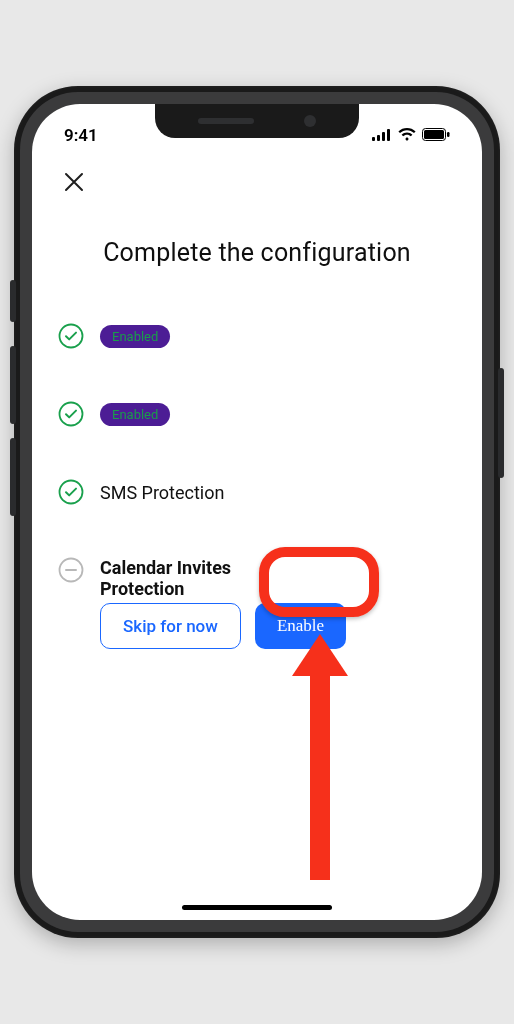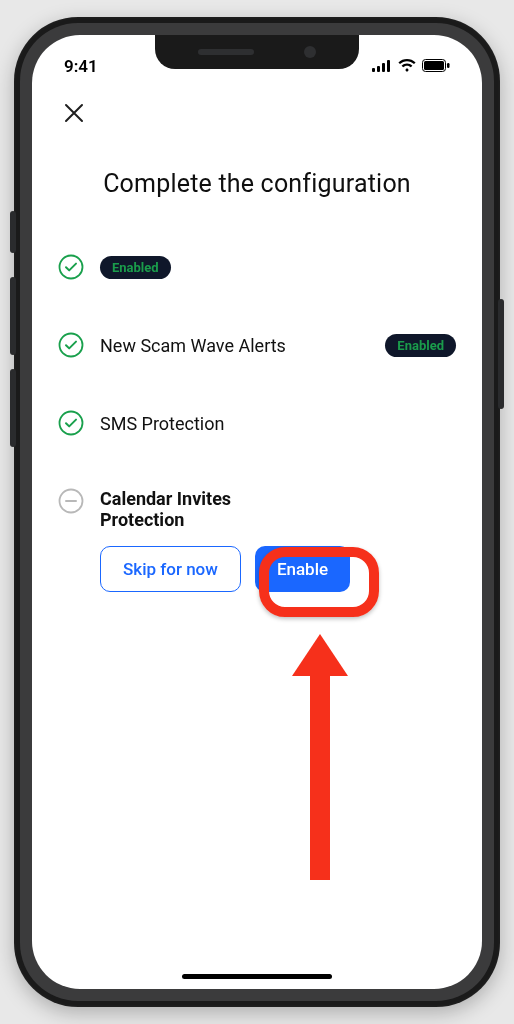--- a/index.html
+++ b/index.html
@@ -4,21 +4,21 @@
   <style>
     * { margin:0; padding:0; box-sizing:border-box; -webkit-font-smoothing:antialiased; }
     body {
       font-family: -apple-system, BlinkMacSystemFont, "Segoe UI", Roboto, Helvetica, Arial, sans-serif;
       background:#e8e8e8;
       width:514px; height:1024px;
       display:flex; align-items:center; justify-content:center;
       position:relative;
     }
     .phone {
-      width:486px; height:990px;
+      width:486px; height:852px;
       border-radius:64px;
       background:#1a1a1a;
       padding:18px;
       box-shadow:0 6px 20px rgba(0,0,0,.25), inset 0 0 4px rgba(255,255,255,.05);
       position:relative;
     }
     .phone::before{
       content:""; position:absolute; inset:6px;
       border-radius:58px;
       background:#3b3b3c;
@@ -56,38 +56,38 @@
     .close-btn{width:32px;height:32px;display:flex;align-items:center;justify-content:center;}
     h1{
       font-size:25px; font-weight:400; text-align:center;
       margin-top:40px; letter-spacing:.2px; color:#0f0f0f;
     }
     .list{margin-top:56px;padding:0 26px;}
     .item{display:flex;align-items:center;gap:16px;margin-bottom:52px;}
     .item .icon{width:26px;height:26px;flex:0 0 26px;}
     .item .label{font-size:18px;color:#111;flex:1;}
     .badge{
-      font-size:13px;font-weight:700;color:#1a9c4b;
-      background:#0f172a;border-radius:14px;padding:4px 12px;
+      font-size:13px;font-weight:400;color:#1a9c4b;
+      background:#4c1d95;border-radius:14px;padding:4px 12px;
     }
     
     .pending{align-items:flex-start;}
     .pending .label{font-weight:700;font-size:18px;}
     .pending .badge-gray{
       font-size:13px;color:#6d6d6d;background:#ececec;
       border-radius:14px;padding:4px 12px;
     }
-    .btn-row{display:flex;gap:14px;margin-top:16px;}
+    .btn-row{display:flex;gap:14px;margin-top:4px;}
     .btn{
       font-size:17px;font-weight:500;border-radius:10px;
       height:46px;display:flex;align-items:center;justify-content:center;
       padding:0 22px; cursor:pointer;
     }
     .btn-outline{border:1.5px solid #1a67ff;color:#1a67ff;background:#fff;}
-    .btn-fill{background:#1a67ff;color:#fff;border:none;}
+    .btn-fill{background:#1a67ff;color:#fff;border:none;font-family:Liberation Serif, serif;}
     .home-ind{
       position:absolute;bottom:10px;left:50%;transform:translateX(-50%);
       width:150px;height:5px;border-radius:3px;background:#000;
     }
     
     .annot{
       position:absolute; z-index:10; pointer-events:none;
     }
     .annot-ring{
       position:absolute;
@@ -170,21 +170,20 @@
         <span class="badge">Enabled</span>
       </div>
 
       <div class="item">
         <span class="icon">
           <svg width="26" height="26" viewBox="0 0 26 26">
               <circle cx="13" cy="13" r="11.5" fill="none" stroke="#19a04c" stroke-width="1.8"></circle>
               <path d="M8 13.2l3.2 3.2L18 9.6" fill="none" stroke="#19a04c" stroke-width="2" stroke-linecap="round" stroke-linejoin="round"></path>
             </svg>
         </span>
-        <span class="label">New Scam Wave Alerts</span>
         <span class="badge">Enabled</span>
       </div>
 
       <div class="item">
         <span class="icon">
           <svg width="26" height="26" viewBox="0 0 26 26">
               <circle cx="13" cy="13" r="11.5" fill="none" stroke="#19a04c" stroke-width="1.8"></circle>
               <path d="M8 13.2l3.2 3.2L18 9.6" fill="none" stroke="#19a04c" stroke-width="2" stroke-linecap="round" stroke-linejoin="round"></path>
             </svg>
         </span>

